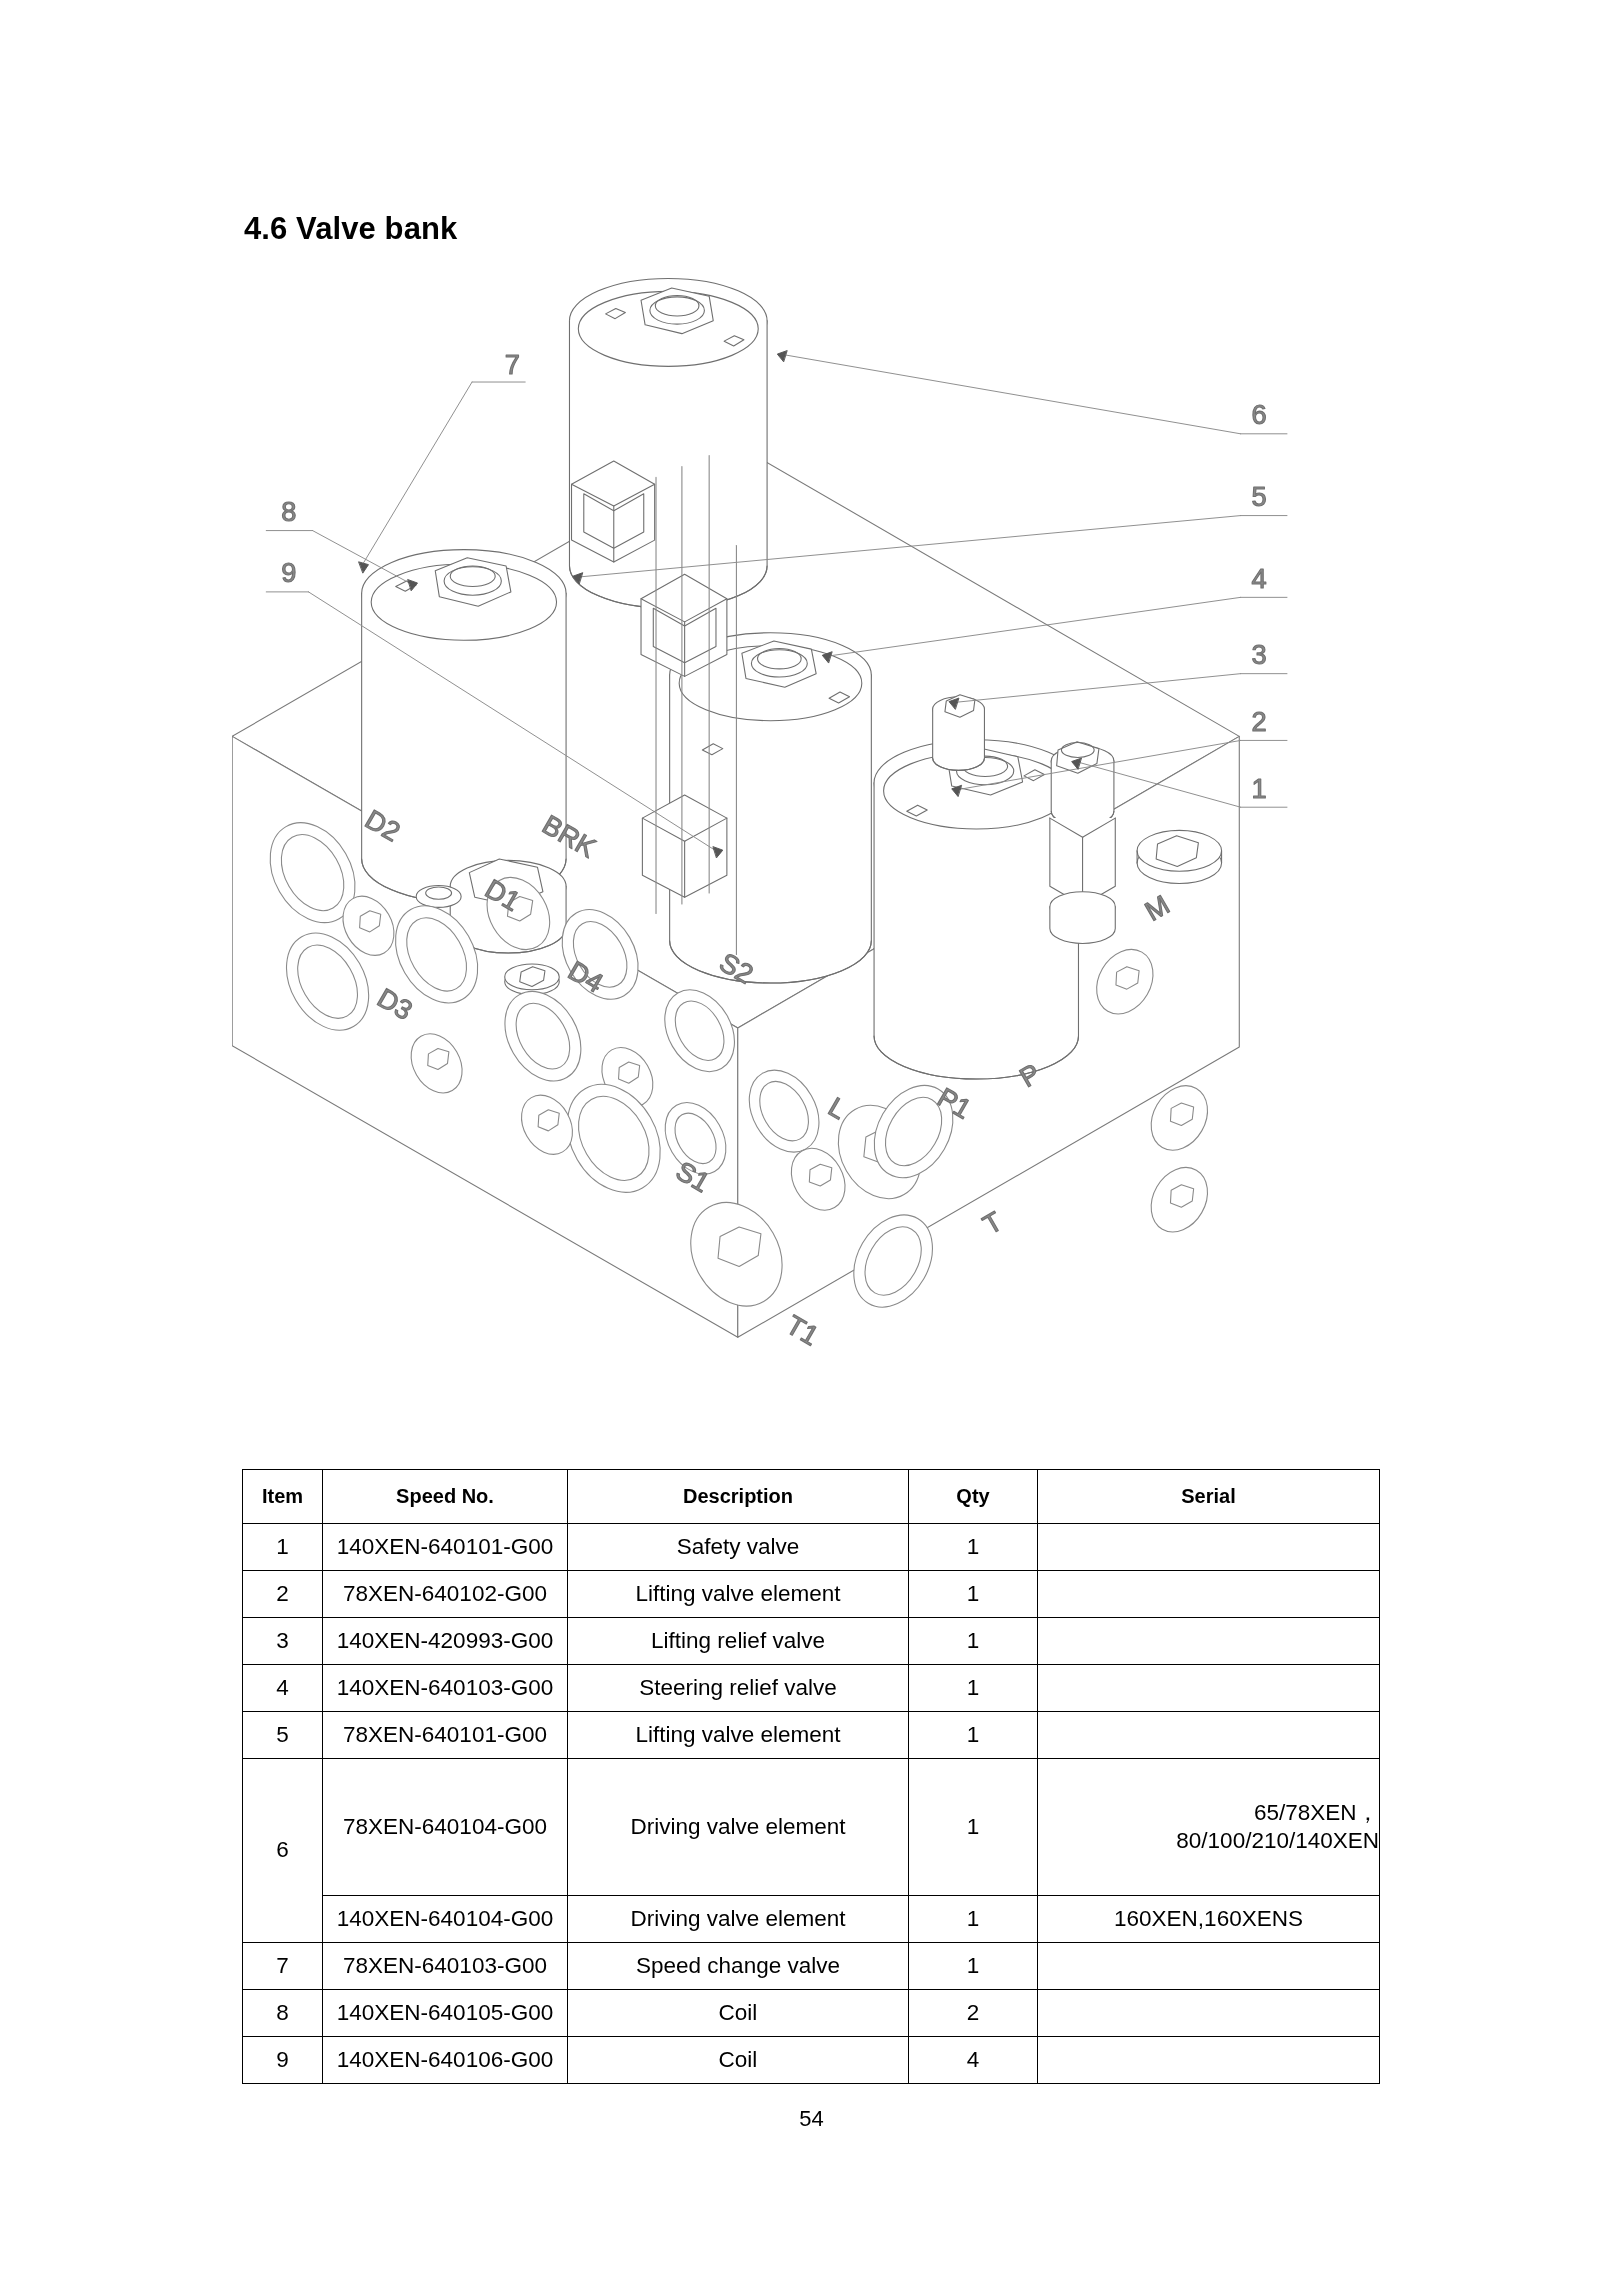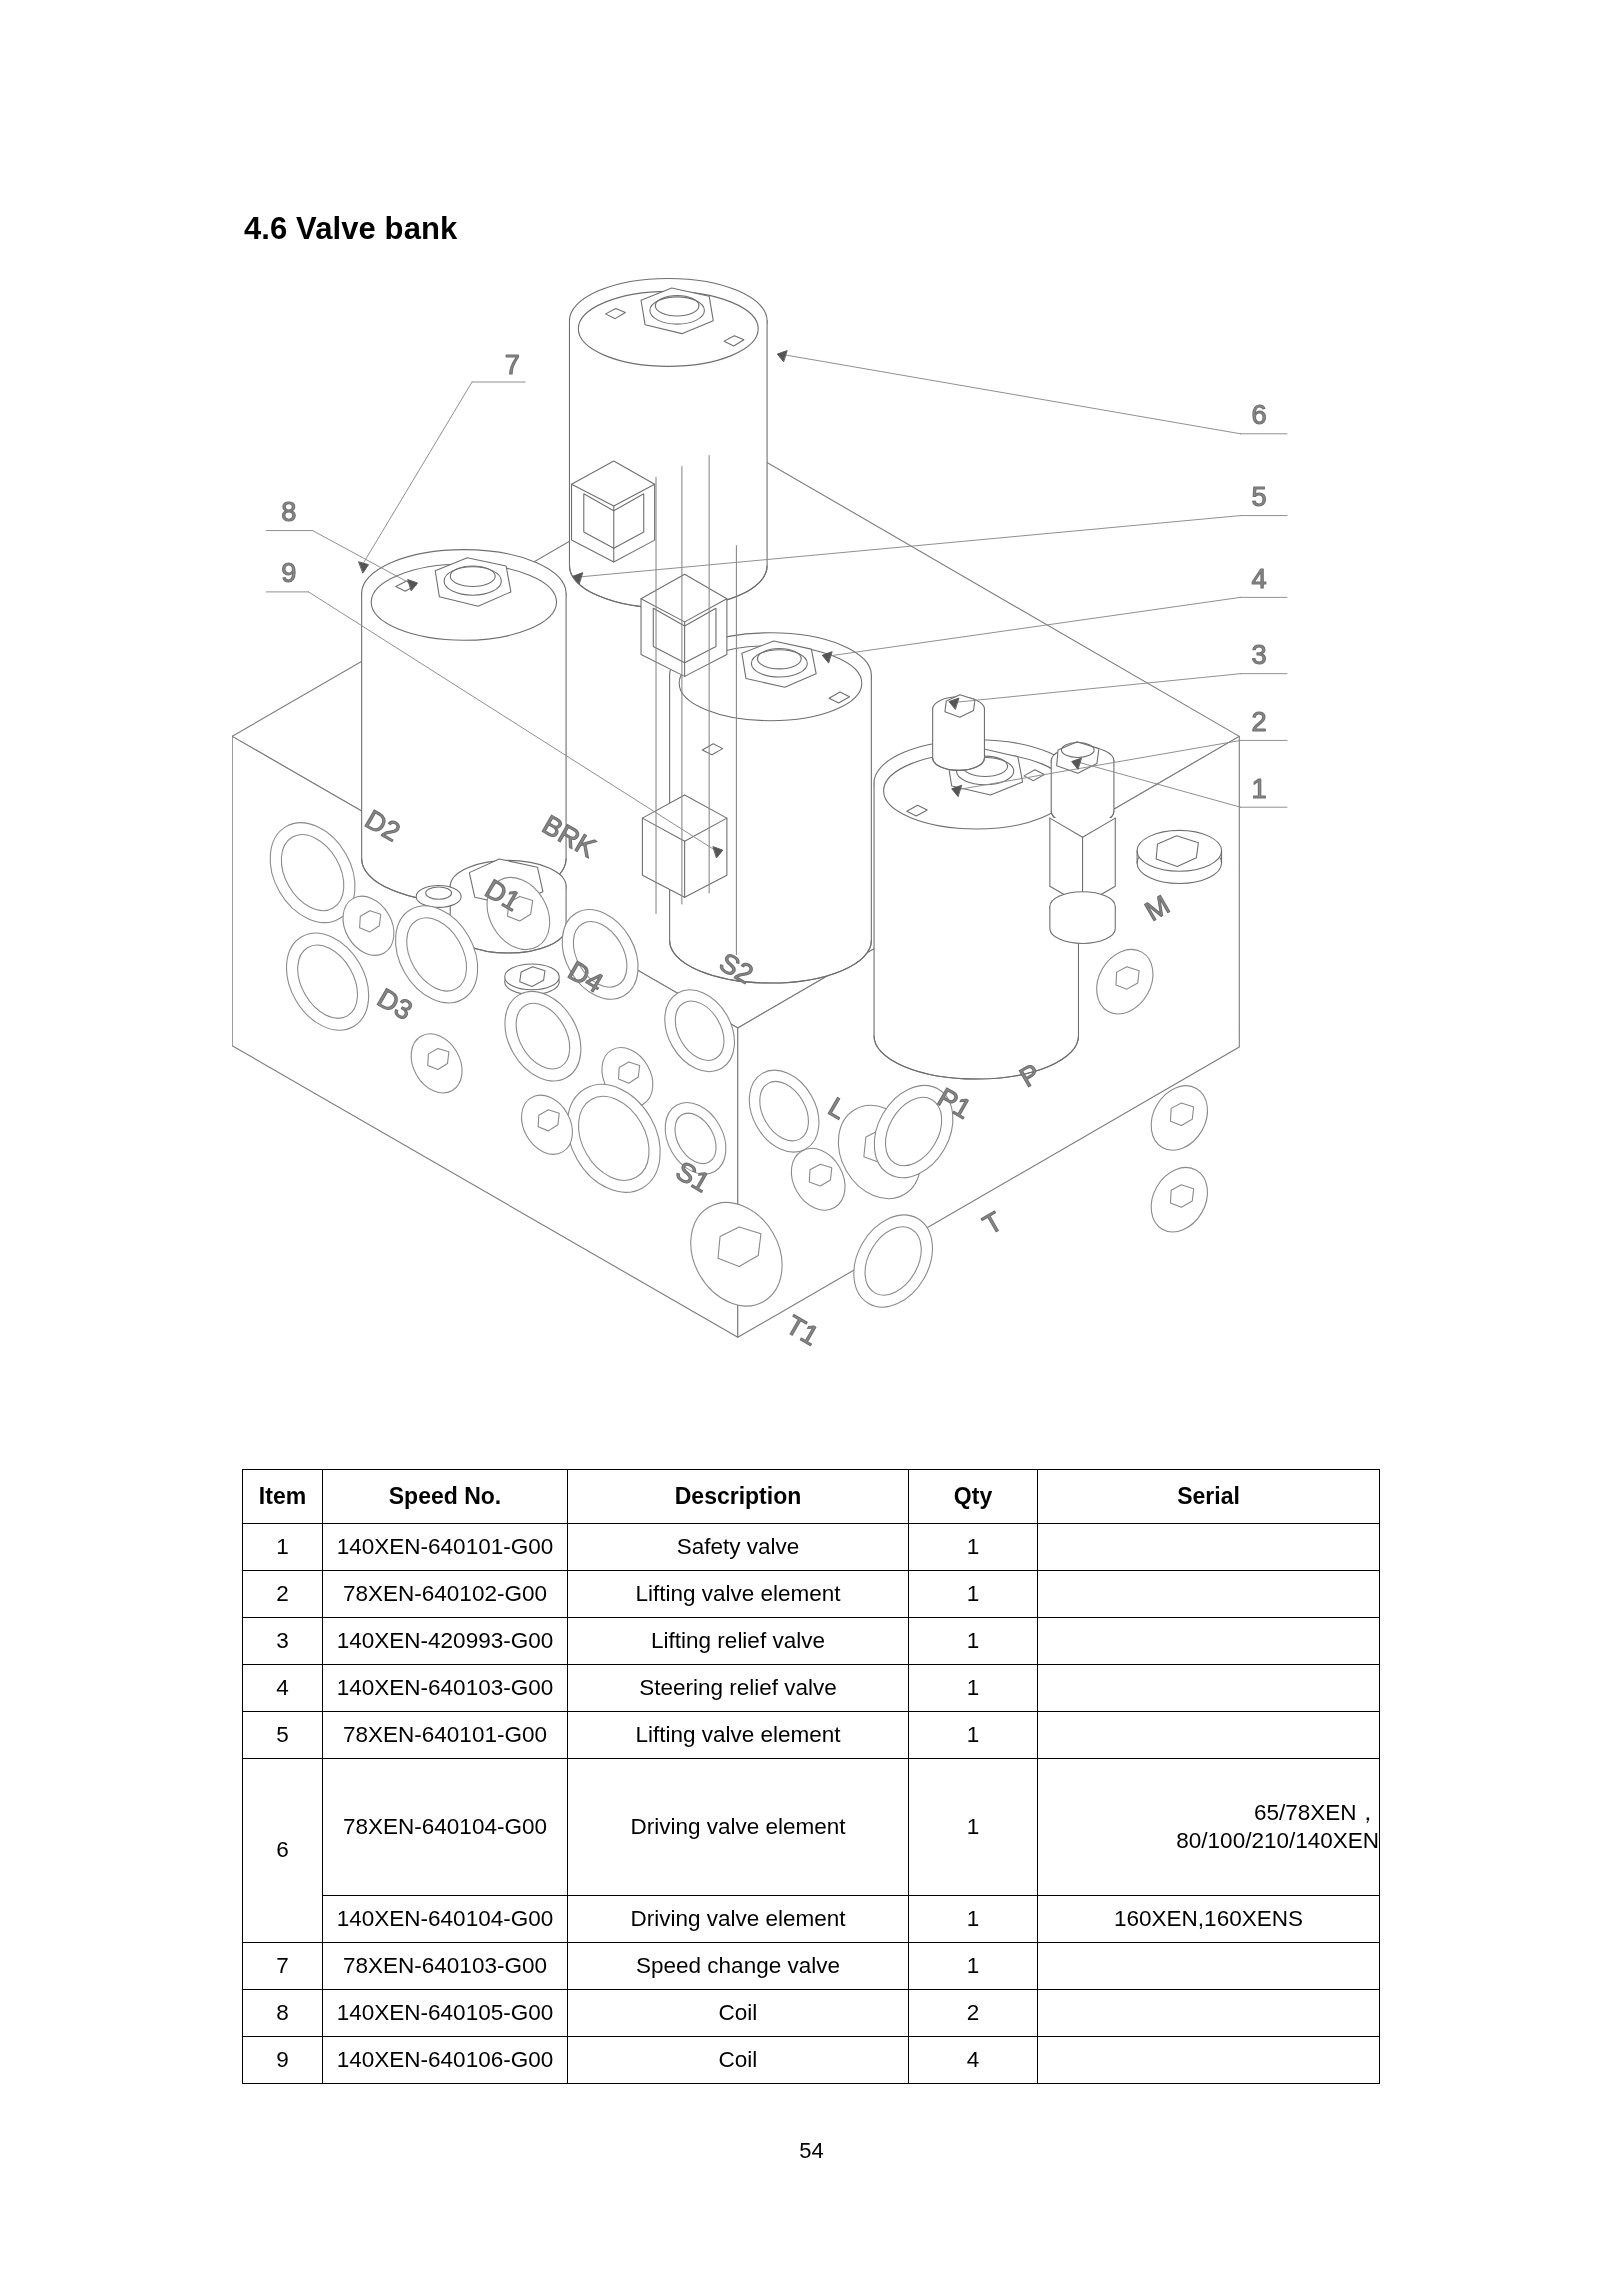--- a/index.html
+++ b/index.html
@@ -61,21 +61,21 @@
     text-align: center;
     vertical-align: middle;
     font-family: "Liberation Sans", sans-serif;
     font-size: 22.5px;
     color: #000;
     line-height: 1.25;
   }
   table.parts thead th {
     height: 53px;
     font-weight: bold;
-    font-size: 23px;
+    font-size: 20px;
   }
   table.parts tbody td {
     height: 46px;
   }
   td.itemcell {
     font-family: "Liberation Serif", serif;
     font-size: 24.5px;
     color: #3a3a3a;
   }
   td.partcell { font-size: 22.5px; }
@@ -89,21 +89,20 @@
   
   #page-footer {
     position: absolute;
     left: 0;
     top: 2106px;
     width: 1623px;
     text-align: center;
     font-size: 22px;
     font-family: "Liberation Sans", sans-serif;
     color: #000;
-    margin-top: 32px;
   }
 </style>
 </head>
 <body>
 
 <div id="page-title">4.6 Valve bank</div>
 
 <div id="figure">
 <svg viewBox="0 0 1740 1720" xmlns="http://www.w3.org/2000/svg" stroke="#6f6f6f" stroke-width="1.6" fill="none" stroke-linejoin="round" stroke-linecap="round">
 

